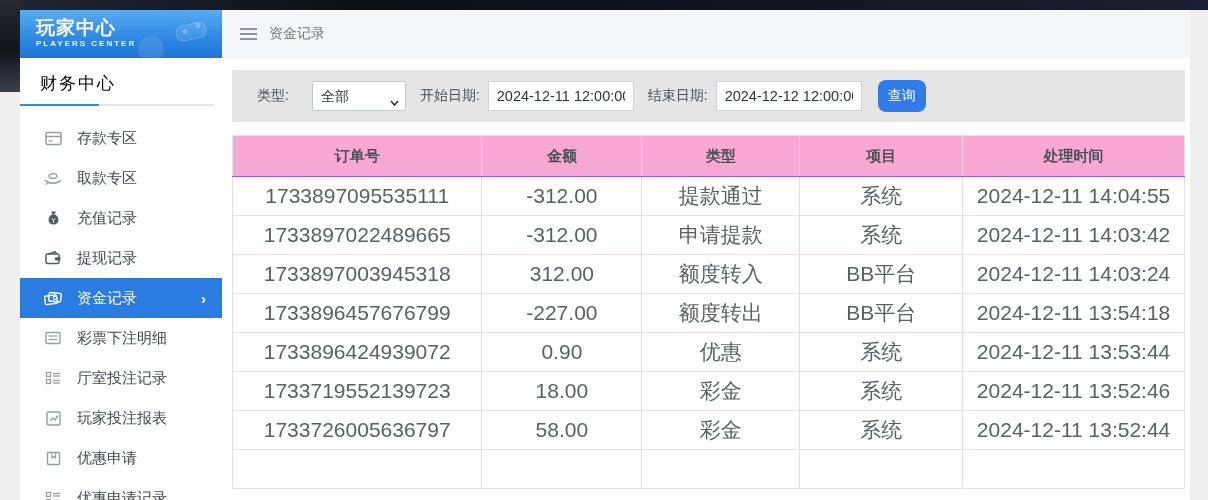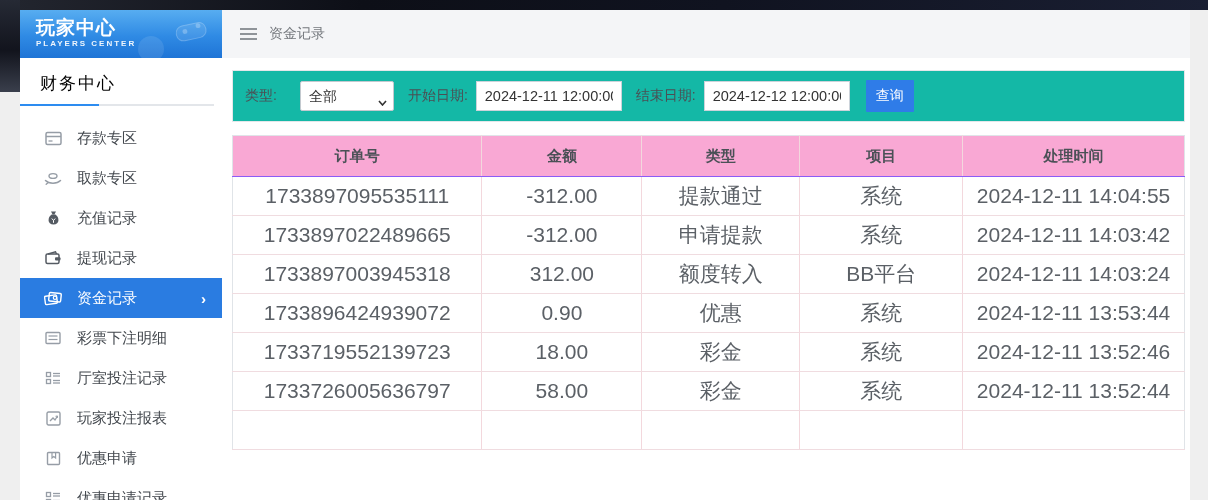--- a/index.html
+++ b/index.html
@@ -50,33 +50,33 @@
   
   .main { position:absolute; left:222px; top:10px; width:968px; height:490px;
     background:#ffffff; }
   .breadcrumb-bar { height:48px; background:#f4f5f7; display:flex; align-items:center;
     padding-left:18px; }
   .hamburger { width:17px; cursor:pointer; }
   .hamburger div { height:2px; background:#8f9499; margin:3px 0; }
   .breadcrumb-title { margin-left:12px; font-size:14px; color:#74787d; }
 
   .filter-card { position:absolute; left:10px; top:60px; width:953px; height:52px;
-    border:1px solid #e4e7ea; background:#14b8a6; display:flex; align-items:center;
-    padding-left:12px; }
+    border:1px solid #e4e7ea; background:#e5e5e5; display:flex; align-items:center;
+    padding-left:24px; }
   .f-label { font-size:14px; color:#4b4f54; }
   .select-wrap { position:relative; margin-left:23px; }
   .type-select { width:94px; height:30px; border:1px solid #c3c9cf; border-radius:2px;
     background:#ffffff; font-size:14px; color:#333; padding:0 20px 0 8px;
     appearance:none; -webkit-appearance:none; font-family:inherit; }
   .select-caret { position:absolute; right:7px; top:11px; pointer-events:none; }
   .f-label.gap { margin-left:14px; }
   .date-input { margin-left:8px; width:146px; height:30px; border:1px solid #ccd3da;
     background:#ffffff; font-size:14.5px; color:#333; padding:0 8px; font-family:inherit; }
   .search-btn { margin-left:16px; width:48px; height:32px; background:#2f7ce8;
-    border:none; border-radius:1px; color:#ffffff; font-size:14px; cursor:pointer;
+    border:none; border-radius:8px; color:#ffffff; font-size:14px; cursor:pointer;
     font-family:inherit; }
 
   .records-table { position:absolute; left:10px; top:125px; width:953px;
     border-collapse:collapse; table-layout:fixed;
     border:1px solid #e0e4e8; }
   .records-table th { height:41px; background:#f9a8d4; font-size:15px; font-weight:bold;
     color:#4a5056; border-bottom:1px solid #8b5cf6; border-right:1px solid #f3d8dd;
     text-align:center; }
   .records-table th:last-child { border-right:none; }
   .records-table td { height:39px; font-size:21px; color:#5b6066; text-align:center;
@@ -295,20 +295,27 @@
         <td>2024-12-11 14:03:42</td>
       </tr>
       <tr>
         <td>1733897003945318</td>
         <td>312.00</td>
         <td>额度转入</td>
         <td>BB平台</td>
         <td>2024-12-11 14:03:24</td>
       </tr>
       <tr>
+        <td>1733896457676799</td>
+        <td>-227.00</td>
+        <td>额度转出</td>
+        <td>BB平台</td>
+        <td>2024-12-11 13:54:18</td>
+      </tr>
+      <tr>
         <td>1733896424939072</td>
         <td>0.90</td>
         <td>优惠</td>
         <td>系统</td>
         <td>2024-12-11 13:53:44</td>
       </tr>
       <tr>
         <td>1733719552139723</td>
         <td>18.00</td>
         <td>彩金</td>

